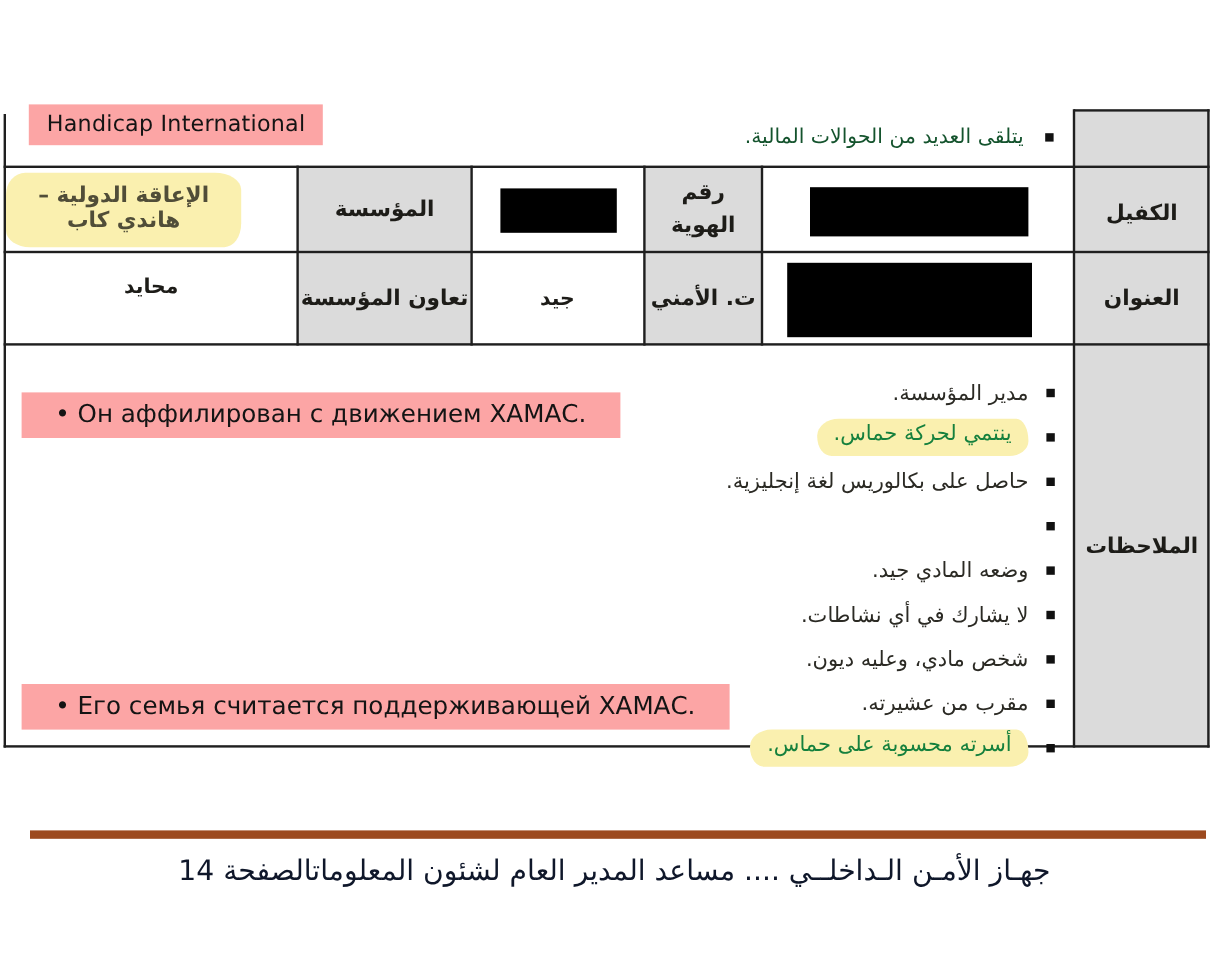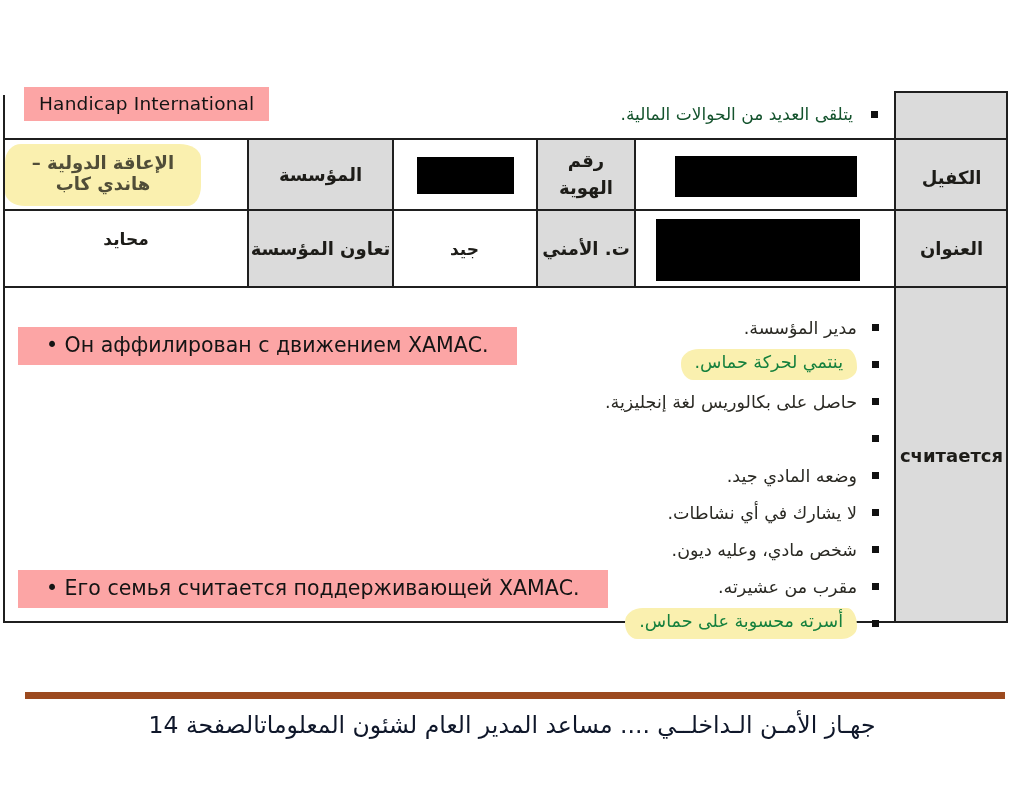--- a/index.html
+++ b/index.html
@@ -94,21 +94,21 @@
   <span class="hl-big">الإعاقة الدولية – هاندي كاب</span>
 </div>
 
 <div class="cell" dir="rtl" style="left:895px;top:210px;width:113px;height:77px">العنوان</div>
 <div class="redact" style="left:656px;top:219px;width:204px;height:62px"></div>
 <div class="cell" dir="rtl" style="left:537px;top:210px;width:98px;height:77px">ت. الأمني</div>
 <div class="cell small" dir="rtl" style="left:393px;top:210px;width:143px;height:77px">جيد</div>
 <div class="cell" dir="rtl" style="left:248px;top:210px;width:145px;height:77px">تعاون المؤسسة</div>
 <div class="cell small" dir="rtl" style="left:5px;top:210px;width:242px;height:57px">محايد</div>
 
-<div class="cell" dir="rtl" style="left:895px;top:287px;width:113px;height:336px">считается</div>
+<div class="cell" dir="rtl" style="left:895px;top:287px;width:113px;height:336px">الملاحظات</div>
 
 <div class="notes" dir="rtl">
   <div class="note-item">
       <span class="sq"></span>
       <span>مدير المؤسسة.</span>
     </div>
   <div class="note-item">
       <span class="sq"></span>
       <span class="hl-soft">ينتمي لحركة حماس.</span>
     </div>

